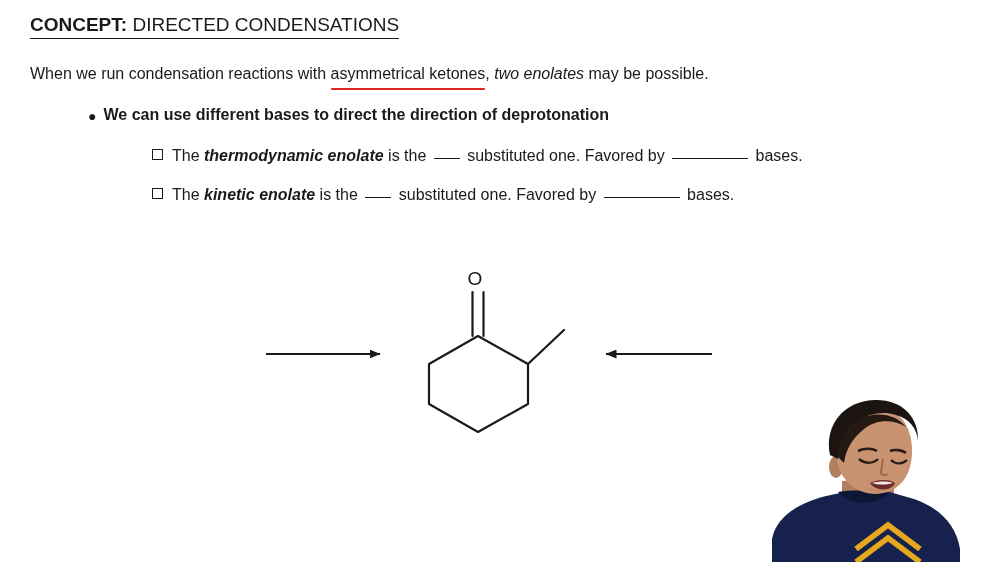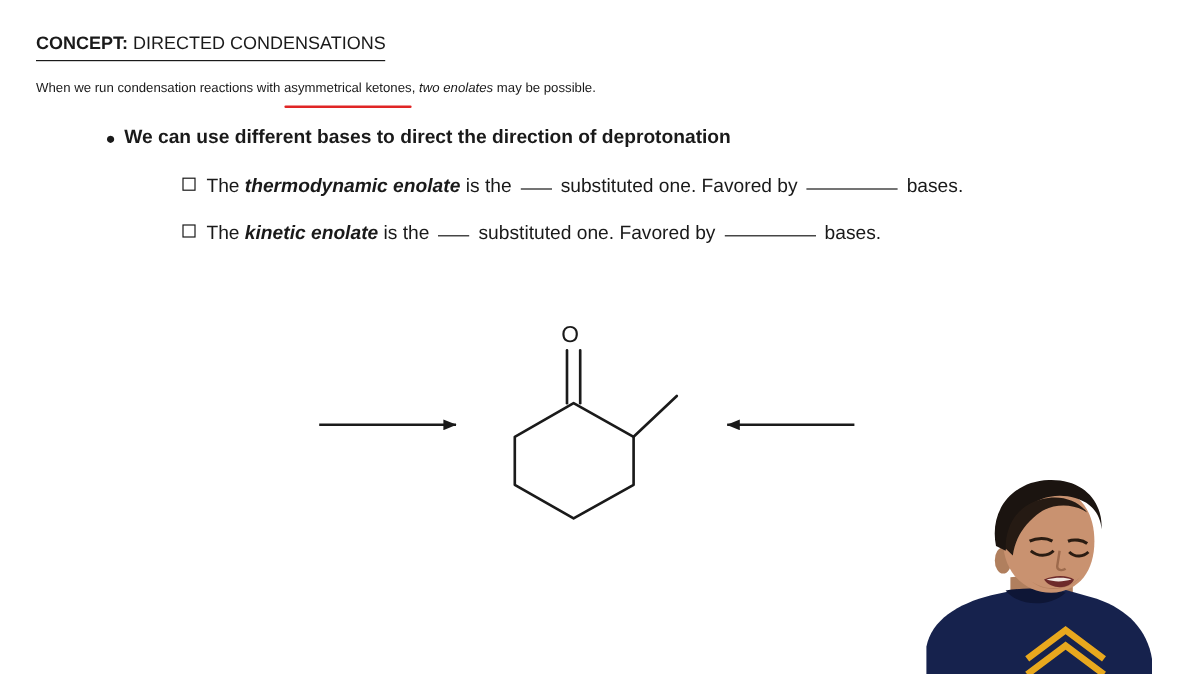--- a/index.html
+++ b/index.html
@@ -17,40 +17,40 @@
     width: 1000px;
     height: 562px;
     background: #ffffff;
     overflow: hidden;
   }
 
   
   .heading {
     position: absolute;
     left: 30px;
-    top: 26px;
-    font-size: 15px;
+    top: 14px;
+    font-size: 19px;
     line-height: 22px;
     white-space: nowrap;
     border-bottom: 1.5px solid #1a1a1a;
     padding-bottom: 2px;
   }
   .heading .lead {
     font-weight: bold;
   }
   .heading .rest {
     font-weight: normal;
   }
 
   
   .intro {
     position: absolute;
     left: 30px;
     top: 62px;
-    font-size: 11px;
+    font-size: 16px;
     line-height: 24px;
     white-space: nowrap;
   }
   .intro .underlined-red {
     position: relative;
     display: inline-block;
   }
   .intro .underlined-red::after {
     content: "";
     position: absolute;

